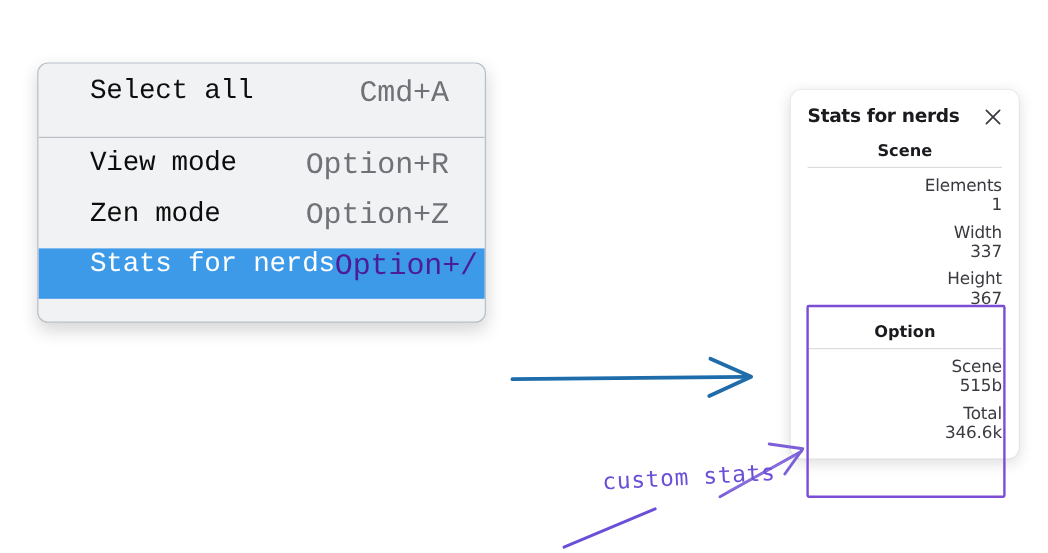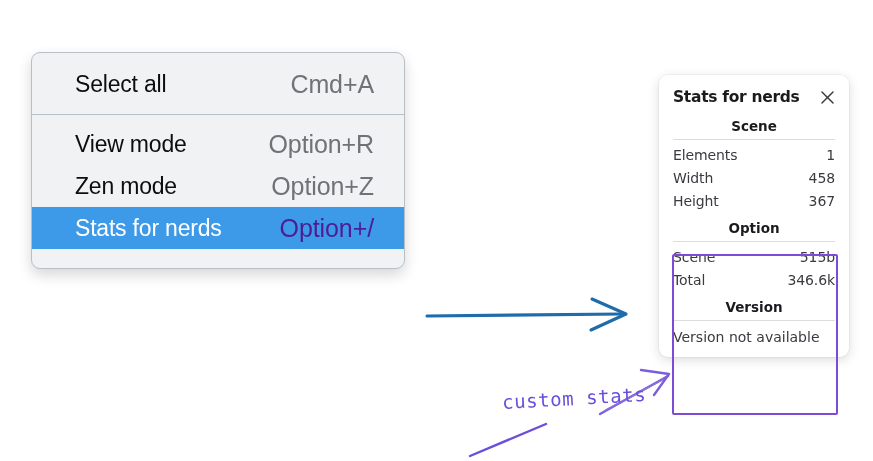--- a/index.html
+++ b/index.html
@@ -32,26 +32,27 @@
   .menu-group { padding: 7px 0 7px 0; }
   .menu-group.group-top { padding-top: 10px; padding-bottom: 9px; }
   .menu-group.group-bottom { padding-top: 8px; padding-bottom: 0; }
   .menu-divider {
     height: 1px;
     background: #b9bfc7;
     width: 100%;
   }
   .menu-item {
     display: flex;
-    align-items: center;
+    align-items: flex-start;
     justify-content: space-between;
     height: 42px;
     padding: 0 30px 0 43px;
     box-sizing: border-box;
     cursor: default;
+    font-family: Liberation Mono, monospace;
   }
   .menu-item .label {
     font-size: 23px;
     color: #0d0d0d;
     letter-spacing: -0.2px;
     white-space: nowrap;
   }
   .menu-item .shortcut {
     font-size: 25px;
     color: #6f7276;
@@ -111,20 +112,21 @@
     margin: 0 0 3px 0;
   }
   .stat-row {
     display: flex;
     justify-content: space-between;
     align-items: flex-end;
     font-size: 14px;
     color: #3a3a40;
     padding: 4px 0 3px 0;
     line-height: 1.15;
+    flex-direction: column;
   }
   .stat-row .k { letter-spacing: -0.1px; }
   .stat-row .v { letter-spacing: -0.1px; }
   .single-line {
     font-size: 14px;
     color: #3a3a40;
     padding: 5px 0 2px 0;
   }
 
   
@@ -204,46 +206,41 @@
 
   <div class="section-wrap">
     <div class="section-head">Scene</div>
     <div class="section-rule"></div>
     <div class="stat-row">
       <span class="k">Elements</span>
       <span class="v">1</span>
     </div>
     <div class="stat-row">
       <span class="k">Width</span>
-      <span class="v">458</span>
+      <span class="v">337</span>
     </div>
     <div class="stat-row">
       <span class="k">Height</span>
       <span class="v">367</span>
     </div>
   </div>
 
   <div class="section-wrap">
     <div class="section-head">Option</div>
     <div class="section-rule"></div>
     <div class="stat-row">
       <span class="k">Scene</span>
       <span class="v">515b</span>
     </div>
     <div class="stat-row">
       <span class="k">Total</span>
       <span class="v">346.6k</span>
     </div>
   </div>
 
-  <div class="section-wrap">
-    <div class="section-head">Version</div>
-    <div class="section-rule"></div>
-    <div class="single-line">Version not available</div>
-  </div>
 
 </div>
 
 <div id="purple-box"></div>
 
 <svg id="annotation-layer" viewBox="0 0 873 461">
 
   <g>
     <path d="M427 316 L622 314" stroke="#1f6cab" stroke-width="3.1" stroke-linecap="round" fill="none"></path>
     <path d="M592 299 L626 314 L591 330" stroke="#1f6cab" stroke-width="3.1" stroke-linecap="round" stroke-linejoin="round" fill="none"></path>

